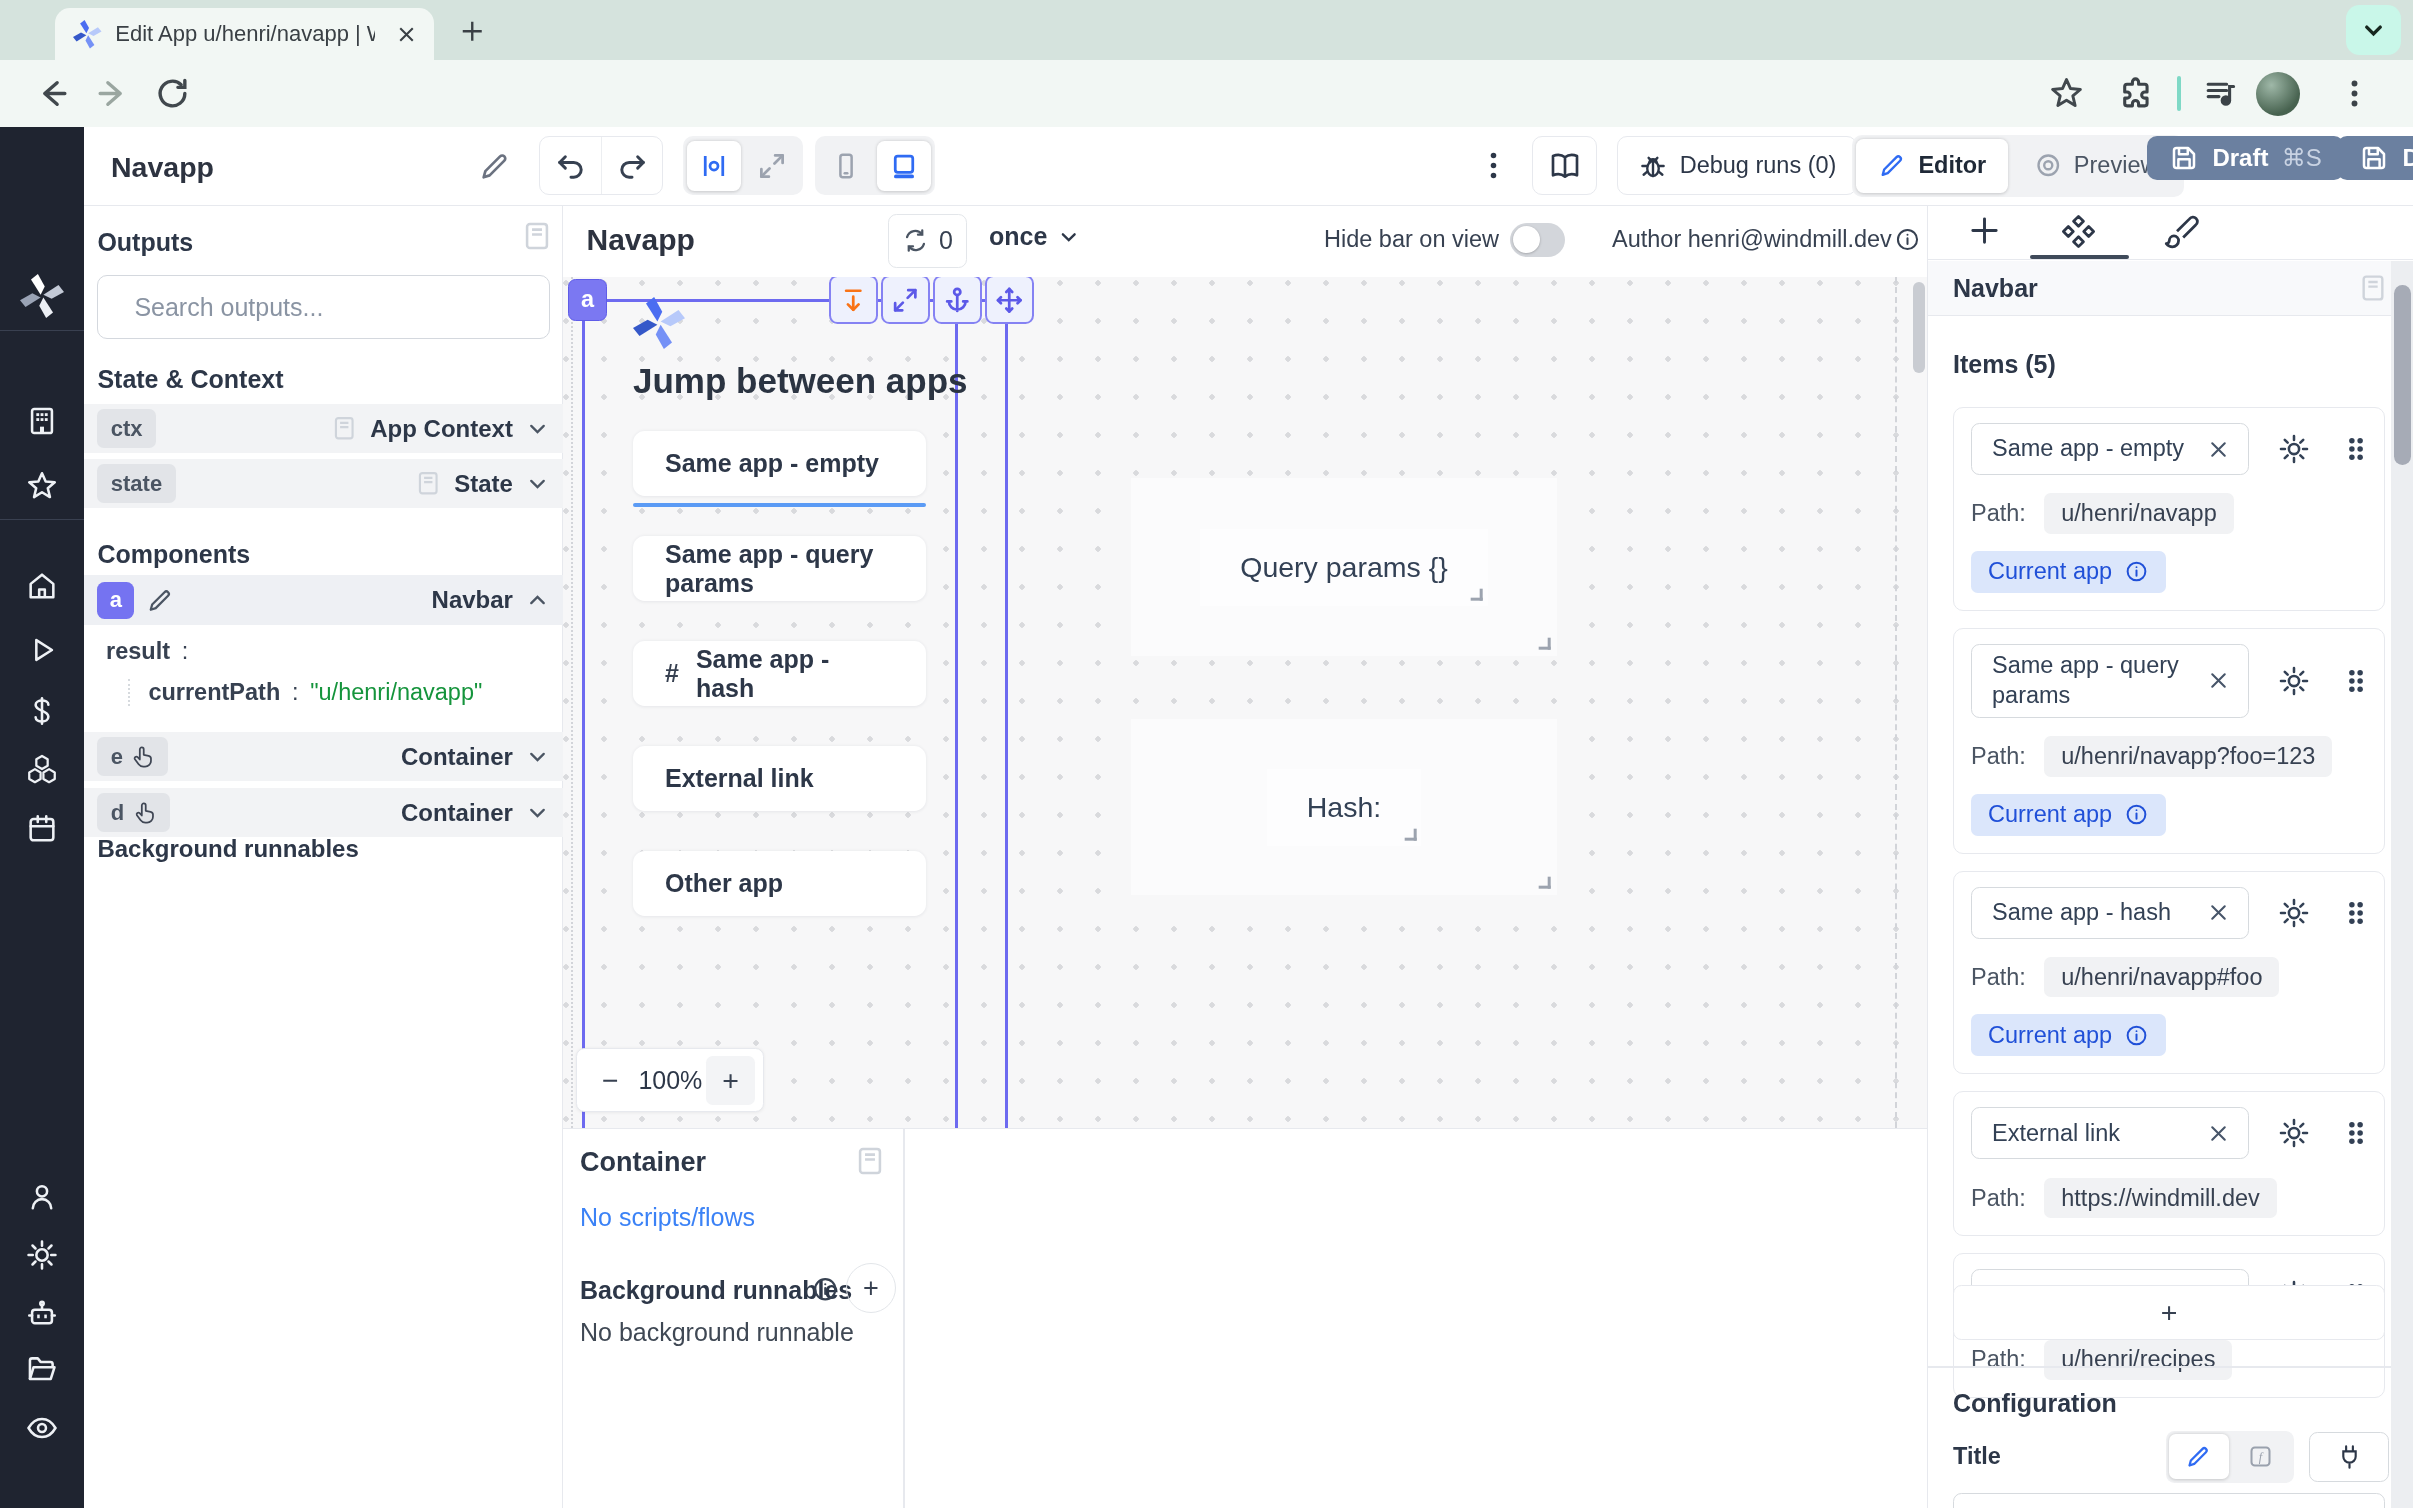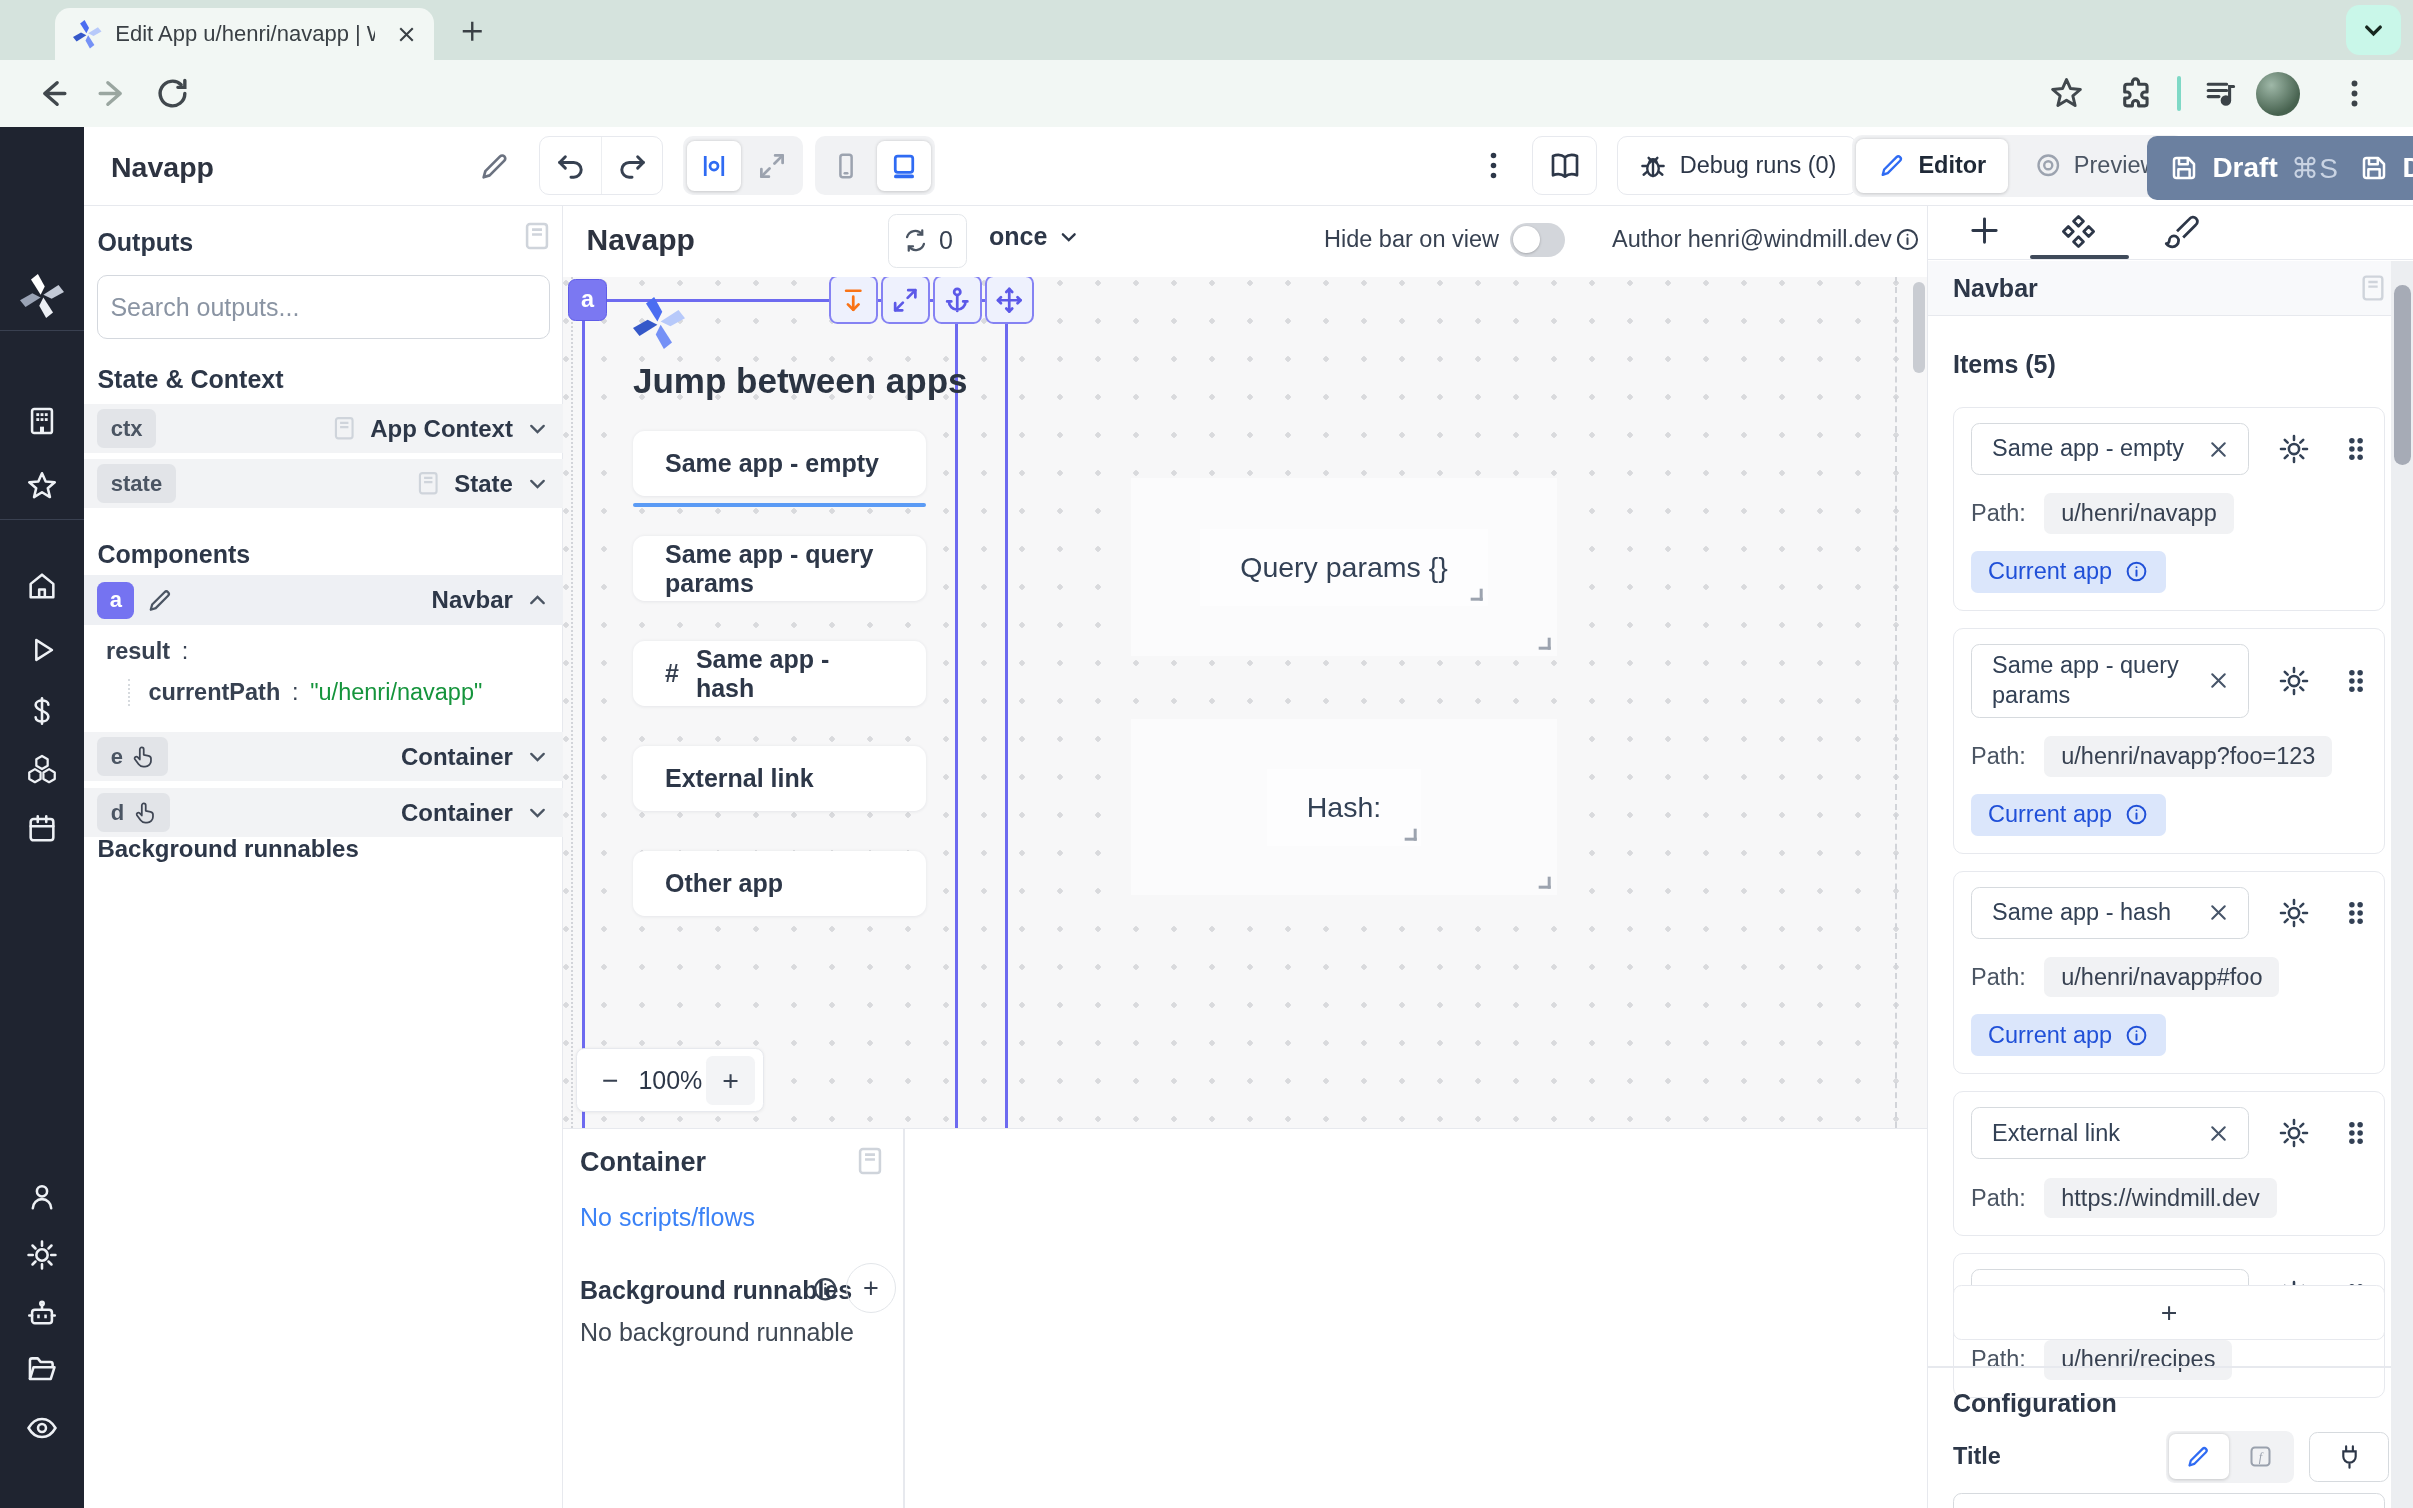--- a/index.html
+++ b/index.html
@@ -33,33 +33,33 @@
   .seg .on { background:#fff; box-shadow:0 0.8px 3.4px rgba(0,0,0,.18); }
   .g2 { left:599px; top:9.2px; height:59px; } .g2 .pill { width:54px; height:50px; }
   .g3 { left:731px; top:9.2px; height:59px; } .g3 .pill { width:54px; height:50px; }
   .kebab { left:1391px; top:20px; }
   .book-btn { left:1448px; top:9.2px; width:65px; height:59px; border:1.7px solid #e7e9ee; border-radius:10px; display:flex; align-items:center; justify-content:center; background:#fff; }
   .debug-btn { left:1533px; top:9.2px; height:59px; border:1.7px solid #e7e9ee; border-radius:10px; background:#fff; display:flex; align-items:center; padding:0 20px; gap:11.7px; font-size:23.5px; font-weight:500; color:#2d3748; }
   .mode-seg { left:1768px; top:7.5px; height:62px; }
   .mode-seg .pill { padding:0 22px; height:54px; gap:11.7px; font-size:23.5px; }
   .mode-on { font-weight:600; color:#1f2937; }
   .mode-off { color:#4b5563; }
-  .slate-btn { height:64px; background:#6b80a0; border-radius:10px; display:flex; align-items:center; padding:0 22px; gap:13.4px; color:#fff; font-size:28px; font-weight:bold; }
+  .slate-btn { height:44px; background:#6b80a0; border-radius:10px; display:flex; align-items:center; padding:0 22px; gap:13.4px; color:#fff; font-size:24px; font-weight:bold; }
   .draft { left:2063px; top:9.2px; } .deploy { left:2253px; top:9.2px; }
   .kbd { color:#c9d3e3; font-weight:normal; }
 
   
   .rail { left:0; top:127px; width:84px; height:1381px; background:#1f2430; display:block; }
   .rail .ric { position:absolute; left:50%; transform:translateX(-50%); color:#eef1f5; }
   .rail hr { position:absolute; left:0; width:84px; border:none; border-top:1.7px solid #394050; }
 
   
   .lpanel { left:84px; top:206px; width:479px; height:1302px; background:#fff; border-right:1.7px solid #e7e9ee; }
   .sec-h { font-size:25px; font-weight:bold; color:#2d3748; }
-  .search { left:13.4px; top:69px; width:453px; height:64px; border:1.7px solid #d4d8de; border-radius:10px; font-size:25px; padding:0 12px; color:#374151; background:#fff; }
+  .search { left:13.4px; top:69px; width:453px; height:64px; border:1.7px solid #d4d8de; border-radius:10px; font-size:25px; padding:0 36px; color:#374151; background:#fff; }
   .search::placeholder { color:#8a94a3; }
   .lrow { left:0; width:479px; background:#f2f3f5; display:flex; align-items:center; padding:0 13.4px; }
   .badge { background:#e2e4e8; border-radius:6.7px; padding:6.7px 13.4px; font-size:22px; font-weight:600; color:#4b5563; display:flex; align-items:center; gap:8.4px; }
   .rowr { margin-left:auto; display:flex; align-items:center; gap:11.7px; font-size:24px; font-weight:bold; color:#2d3748; }
   .a-badge { width:37px; height:37px; background:#7573f1; border-radius:7.5px; color:#fff; font-size:22px; font-weight:bold; display:flex; align-items:center; justify-content:center; }
   .result-line { font-size:23.5px; color:#374151; display:flex; gap:11.7px; align-items:baseline; }
   .result-key { font-weight:600; }
   .green { color:#15943c; }
 
   

